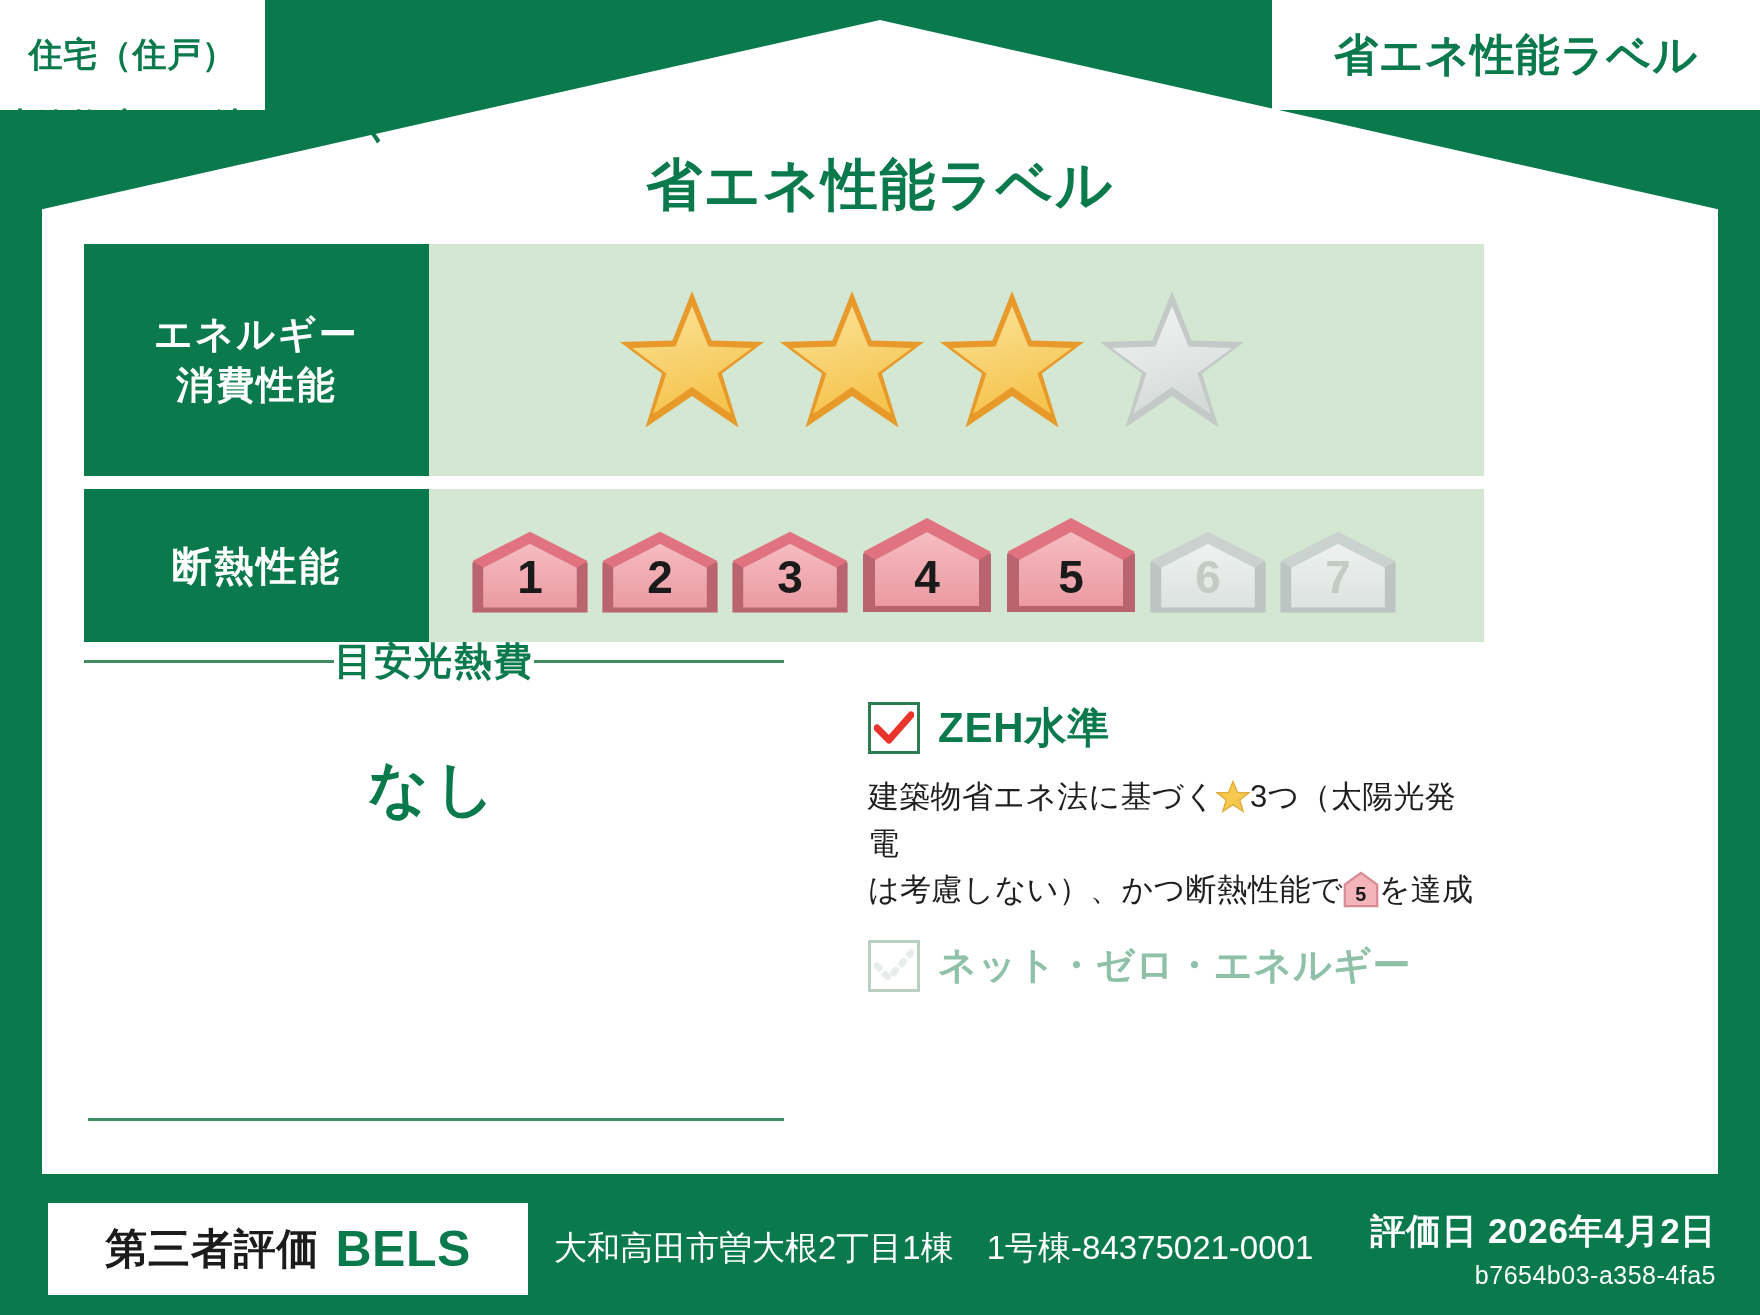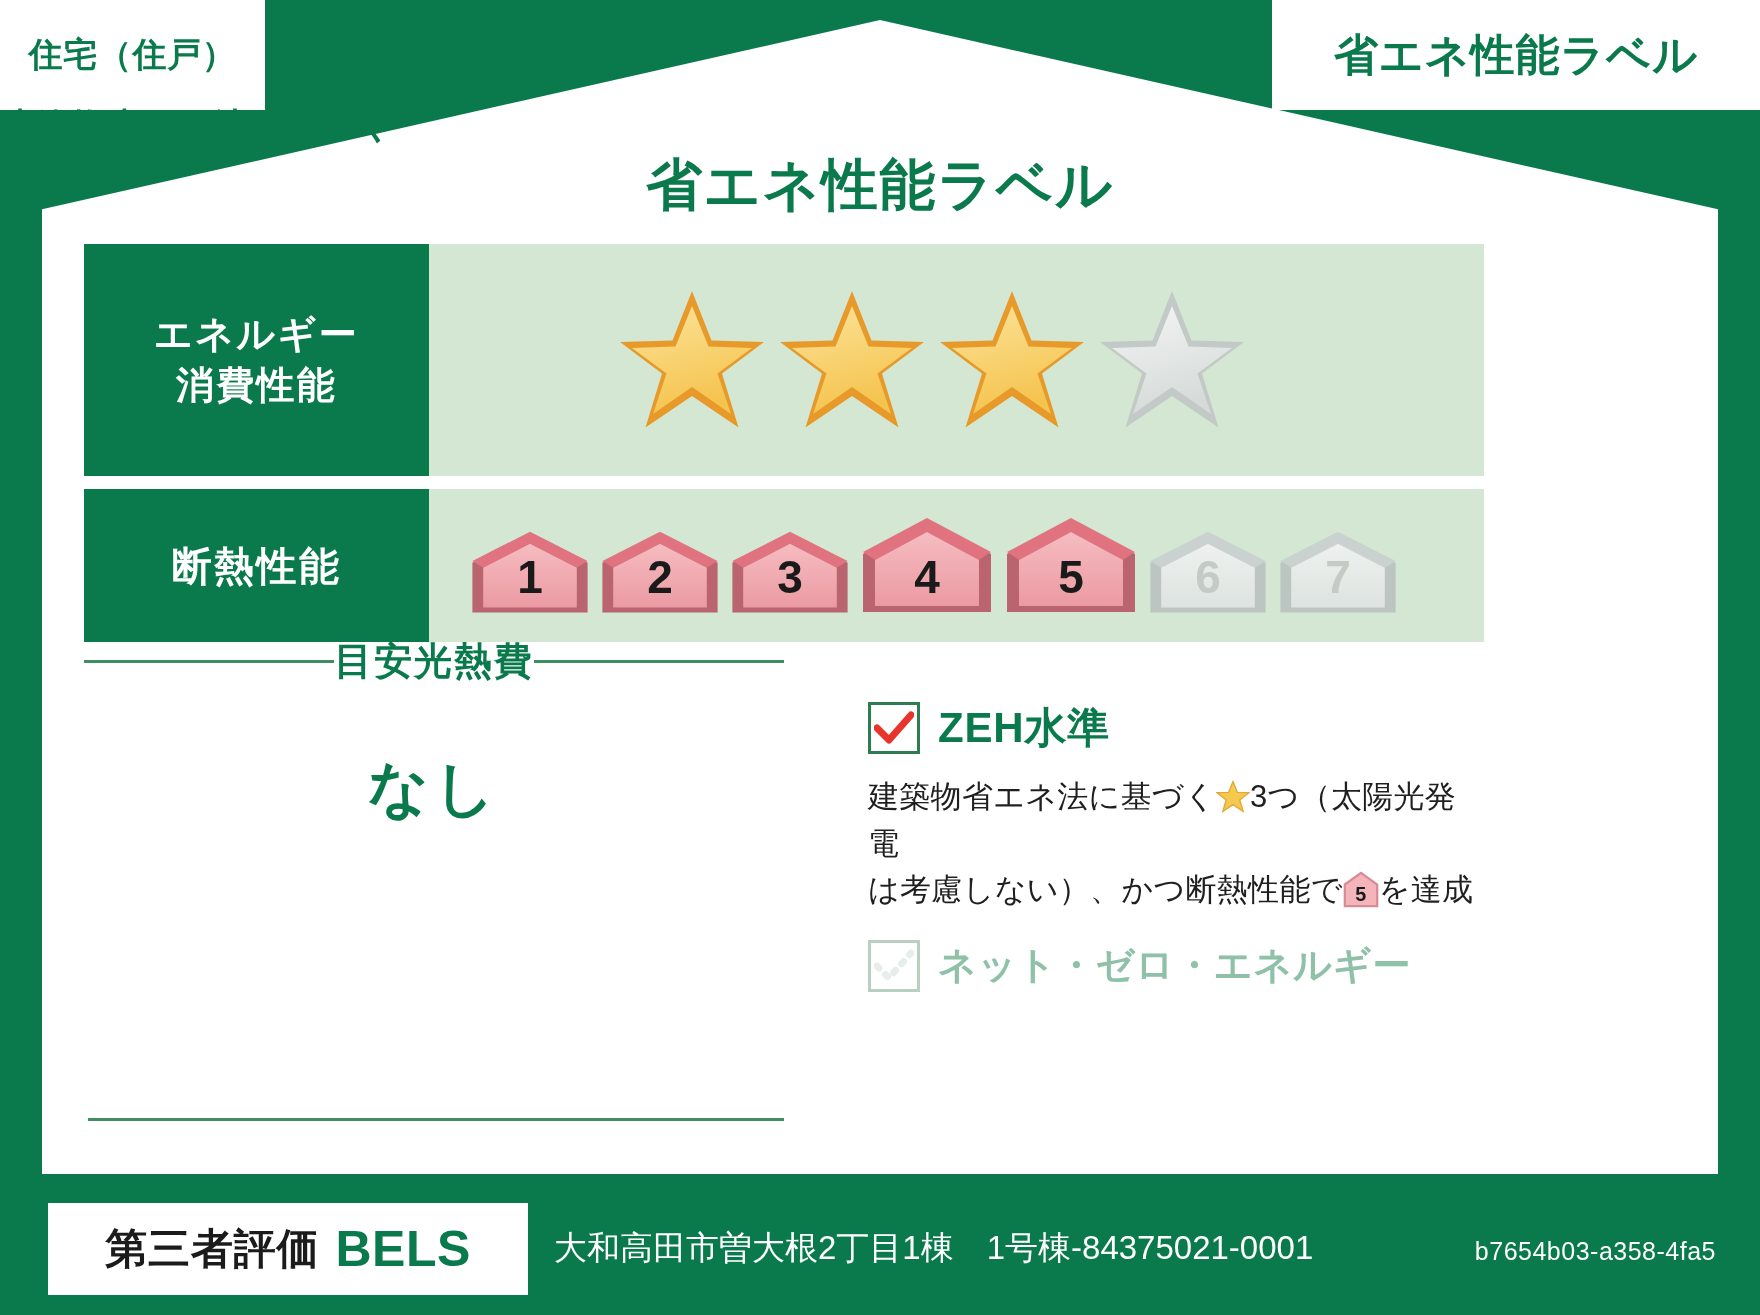--- a/index.html
+++ b/index.html
@@ -406,17 +406,18 @@
     </div>
   </div>
 
   <div id="footer">
     <div id="bels-badge">
       <span id="bels-jp">第三者評価</span>
       <span id="bels-en">BELS</span>
     </div>
     <div id="footer-address">大和高田市曽大根2丁目1棟　1号棟-84375021-0001</div>
     <div id="footer-right">
+      <div id="eval-date">評価日 2026年4月2日</div>
       <div id="eval-id">b7654b03-a358-4fa5</div>
     </div>
   </div>
 
 </div>
 
 </body></html>

